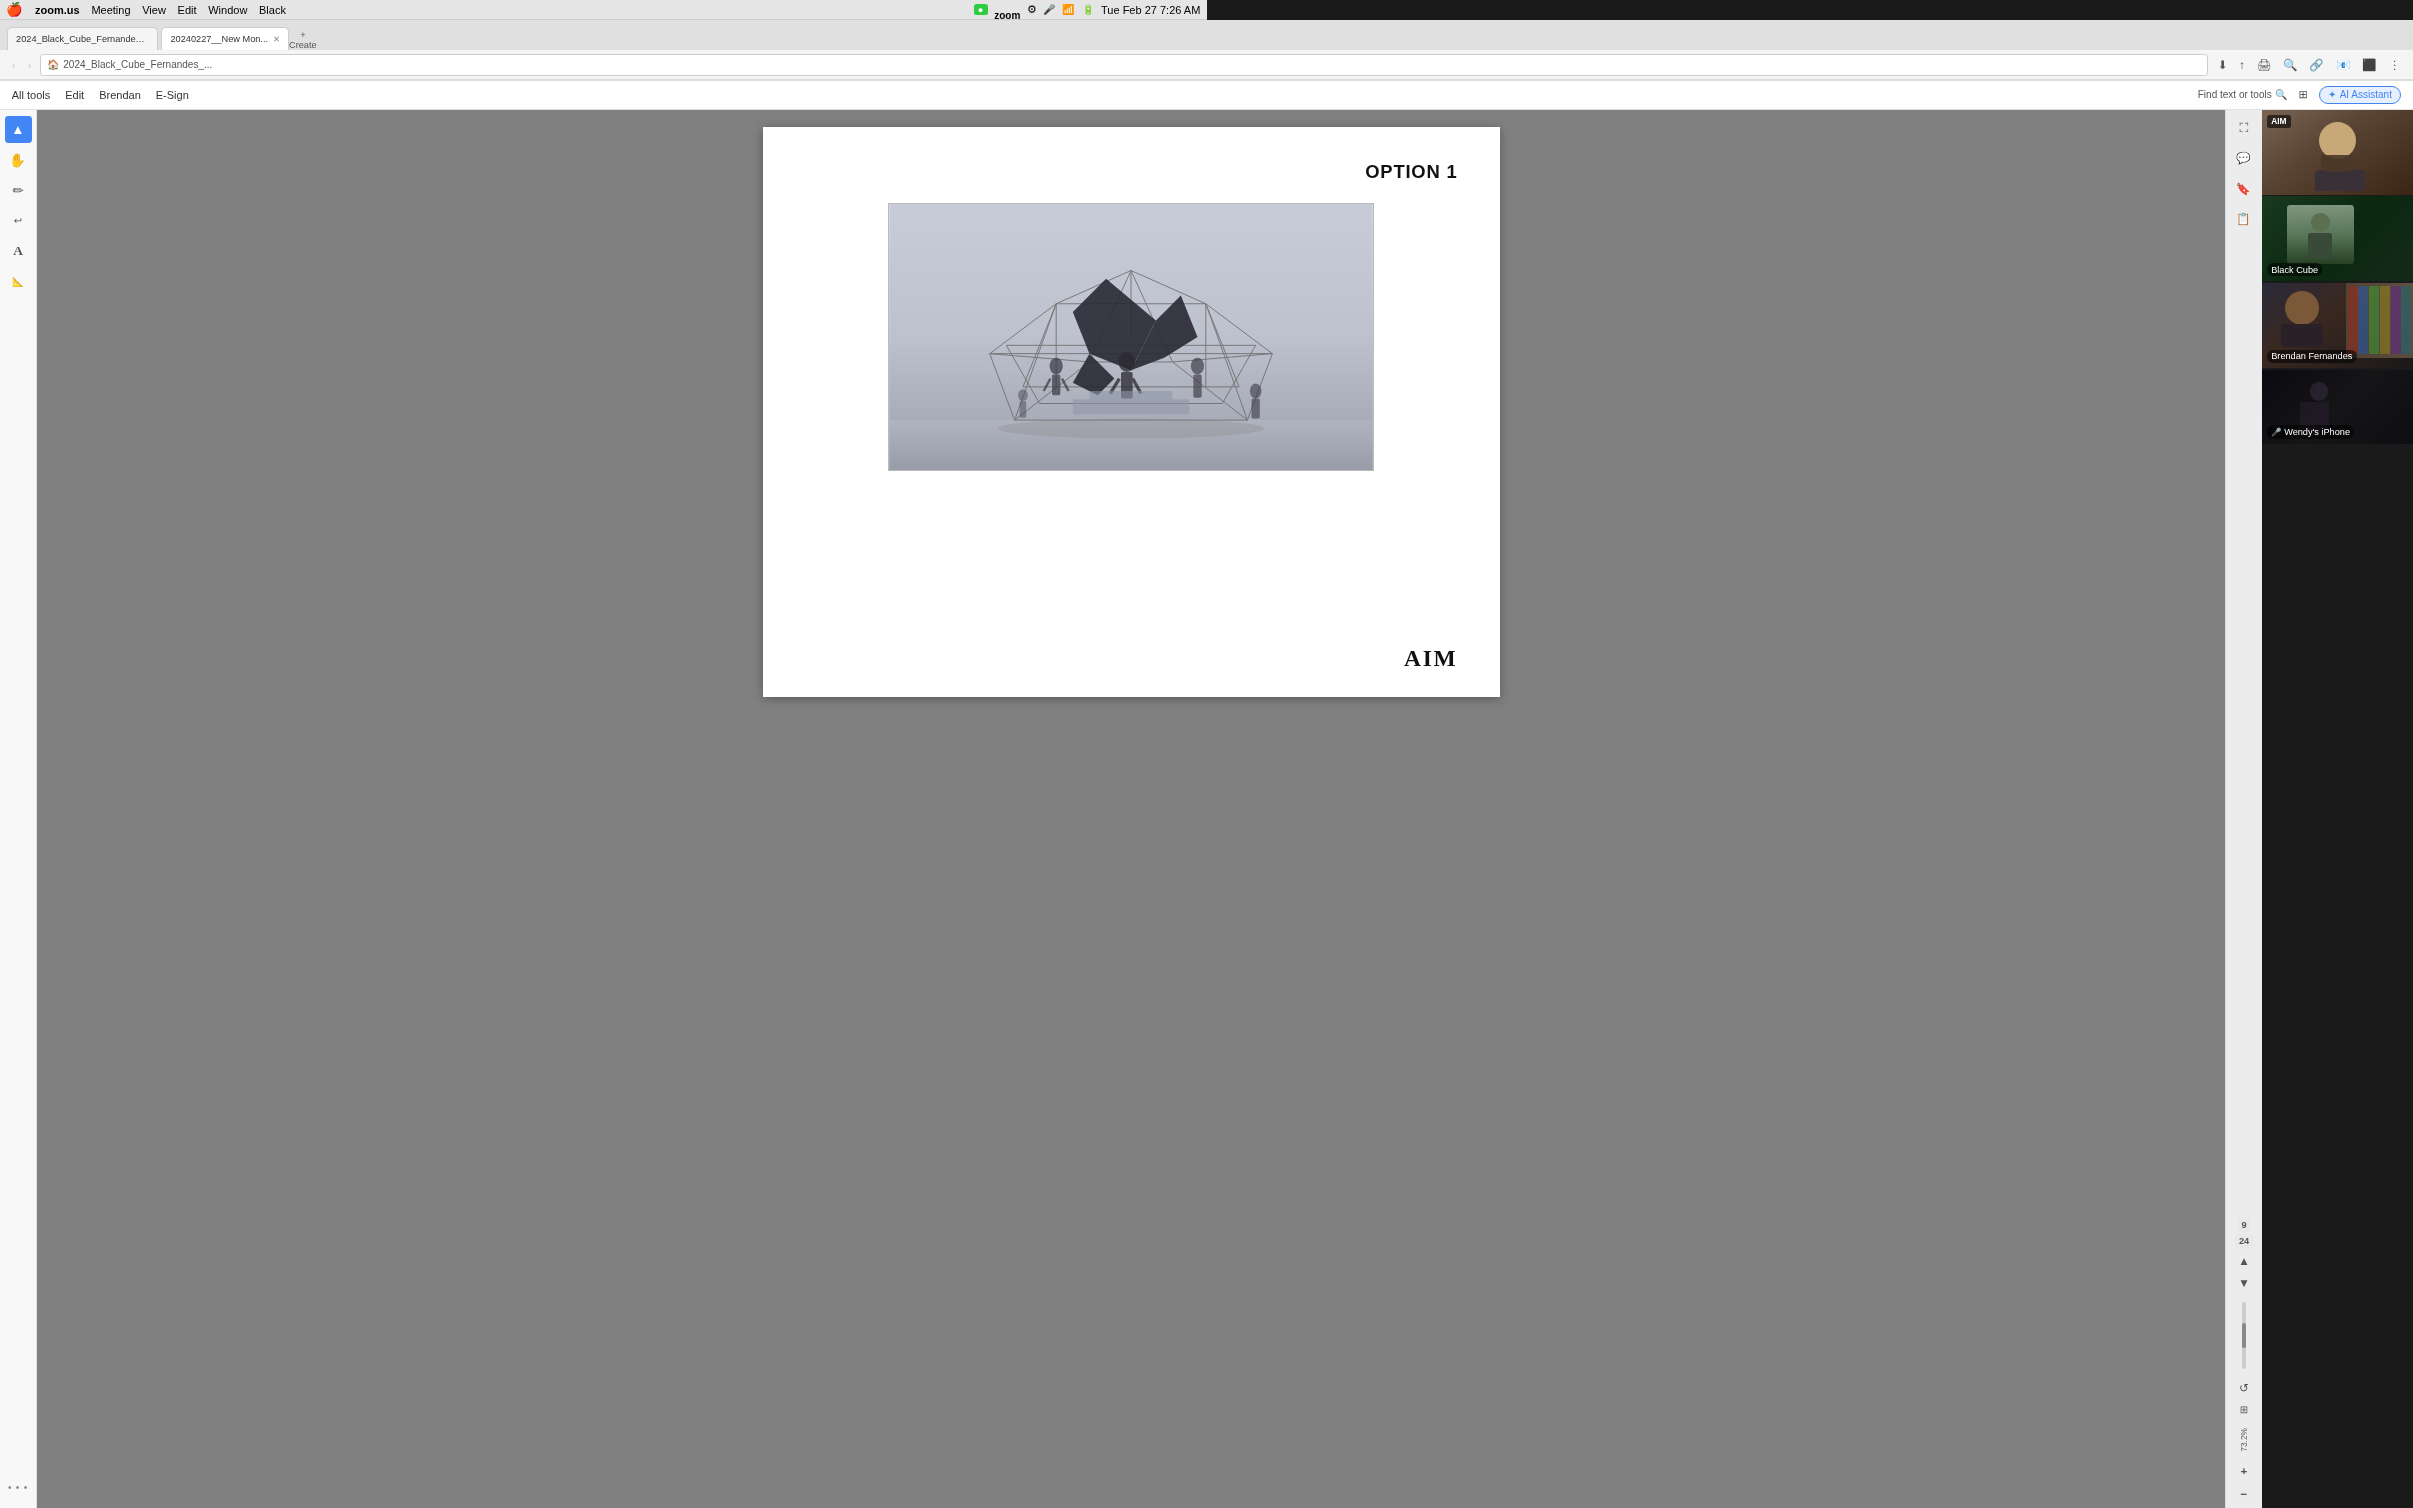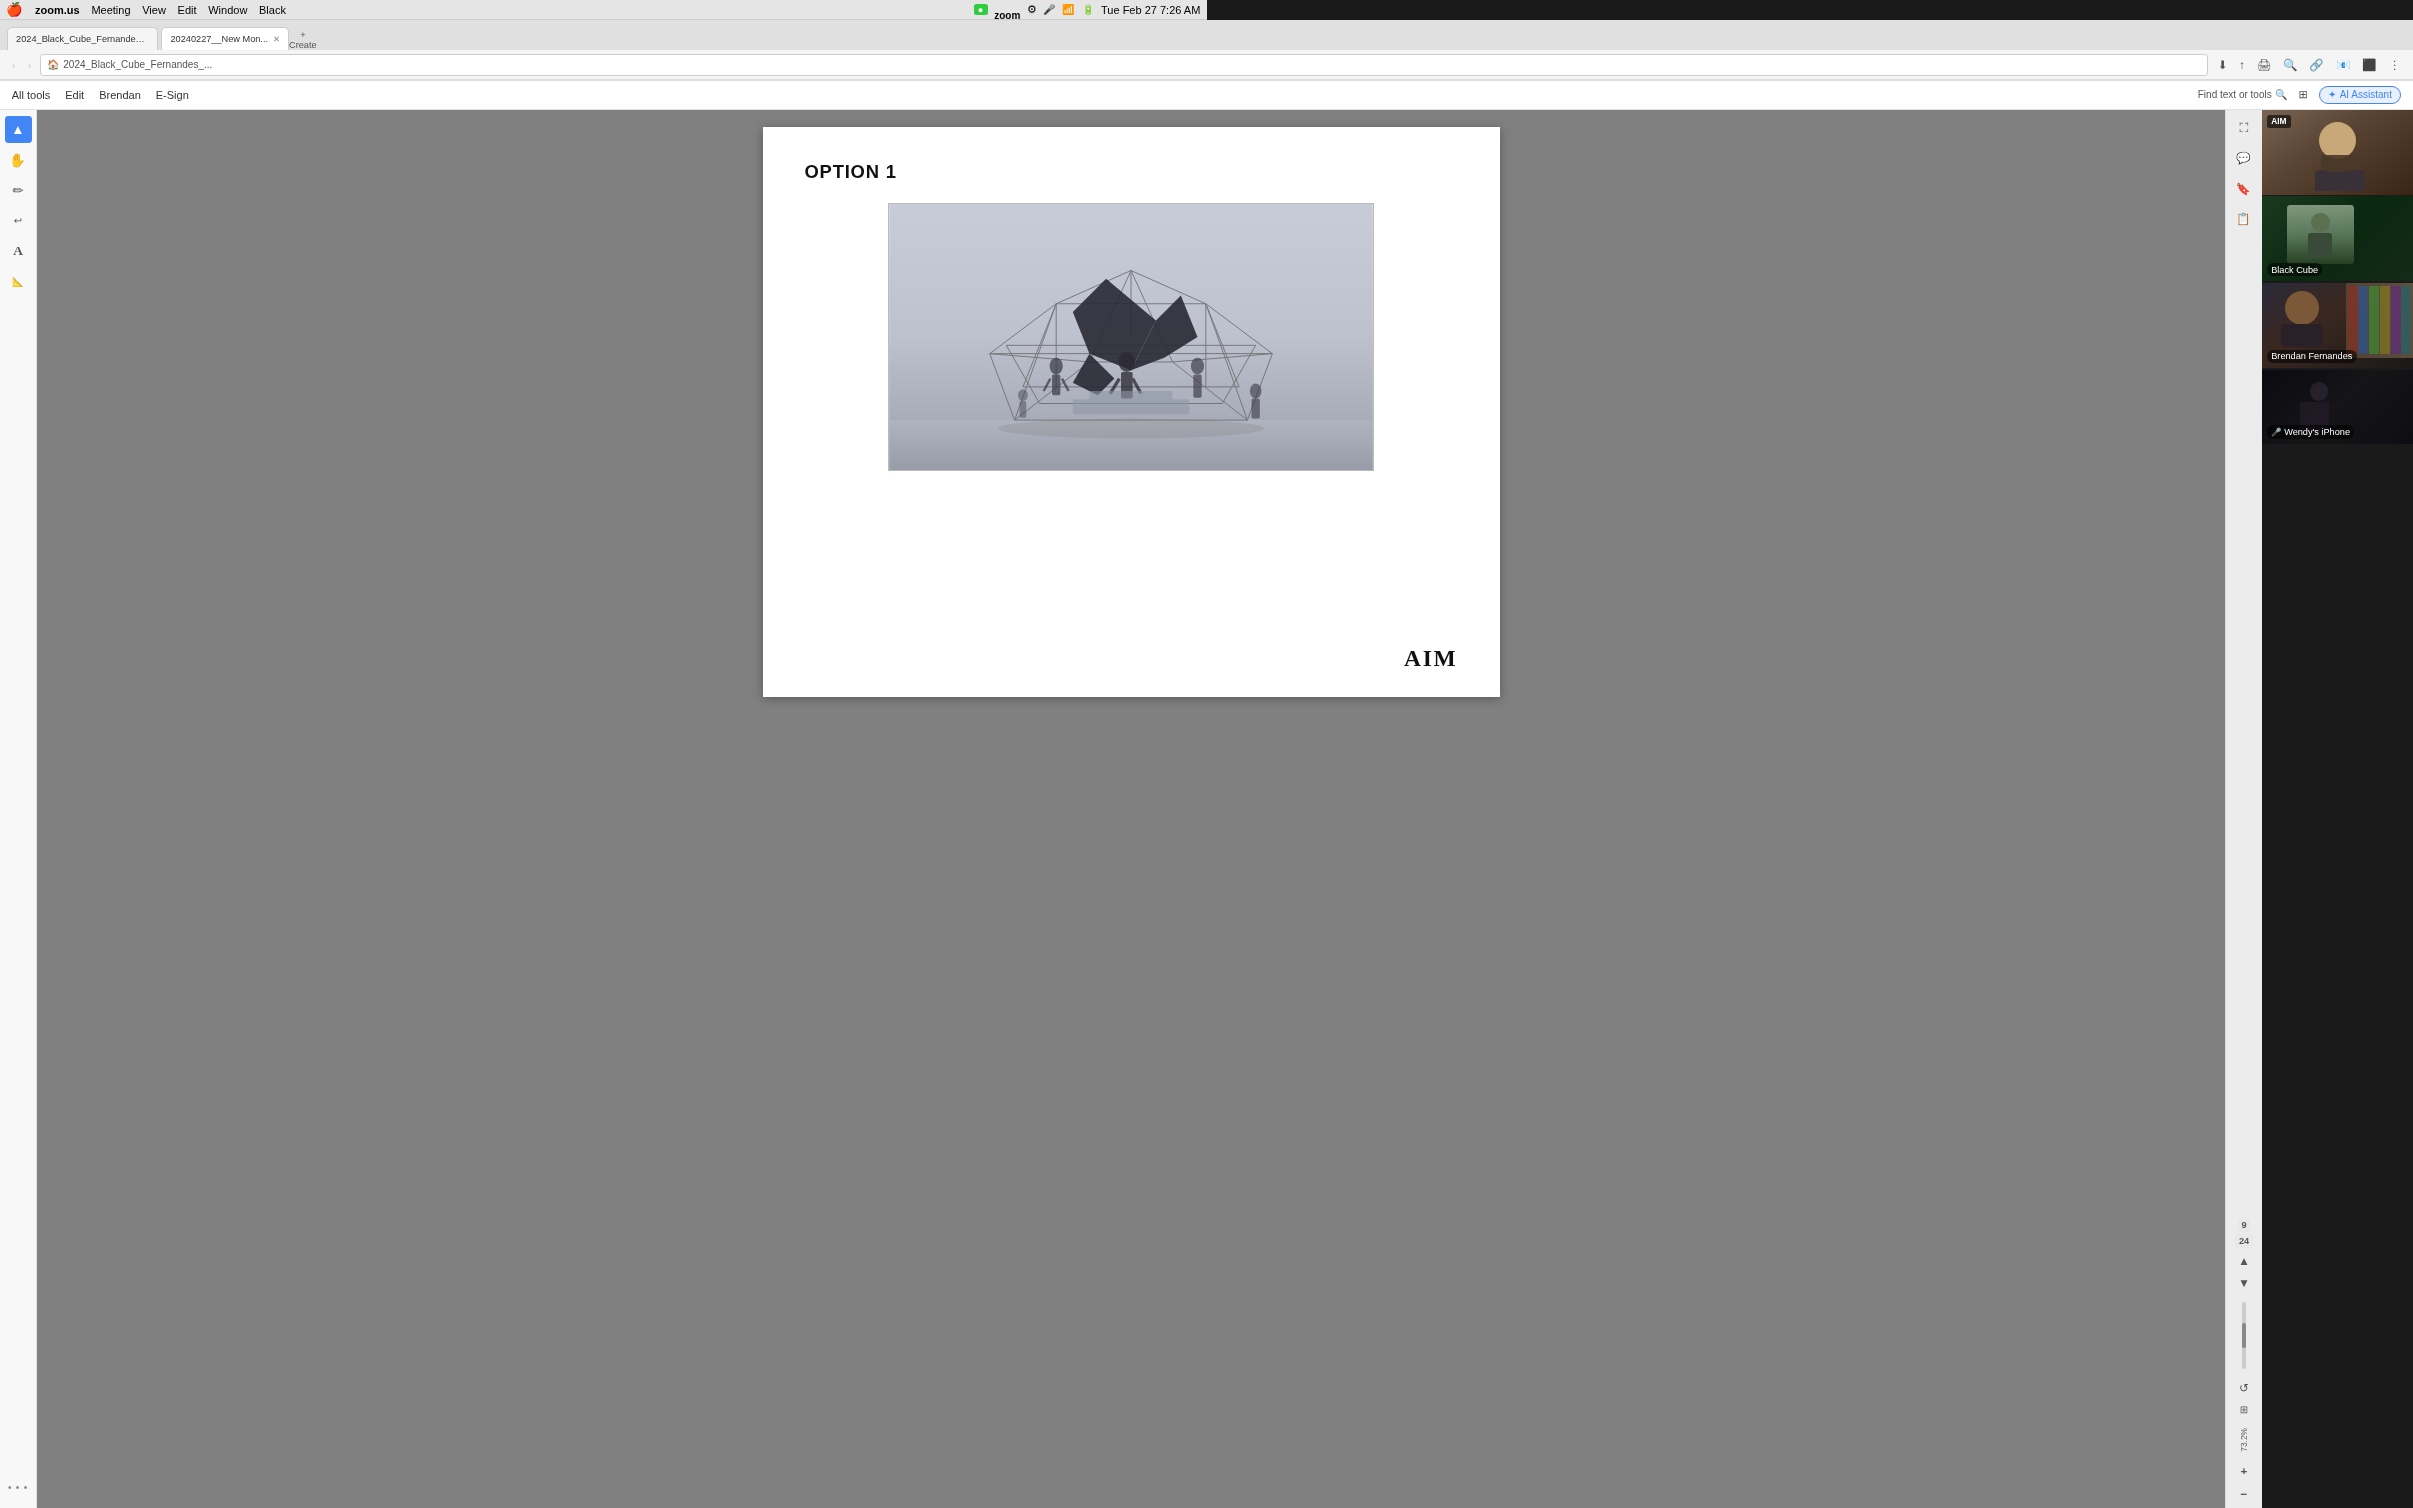--- a/index.html
+++ b/index.html
@@ -213,20 +213,21 @@
 
     
     .pdf-viewer {
       flex: 1;
       background: #808080;
       display: flex;
       justify-content: center;
       align-items: flex-start;
       padding: 17px;
       overflow-y: auto;
+      text-align: right;
     }
     .pdf-page {
       background: #fff;
       width: 737px;
       min-height: 570px;
       box-shadow: 0 1.7px 10px rgba(0,0,0,0.3);
       padding: 34px 42px;
       position: relative;
     }
     .pdf-option-title {

